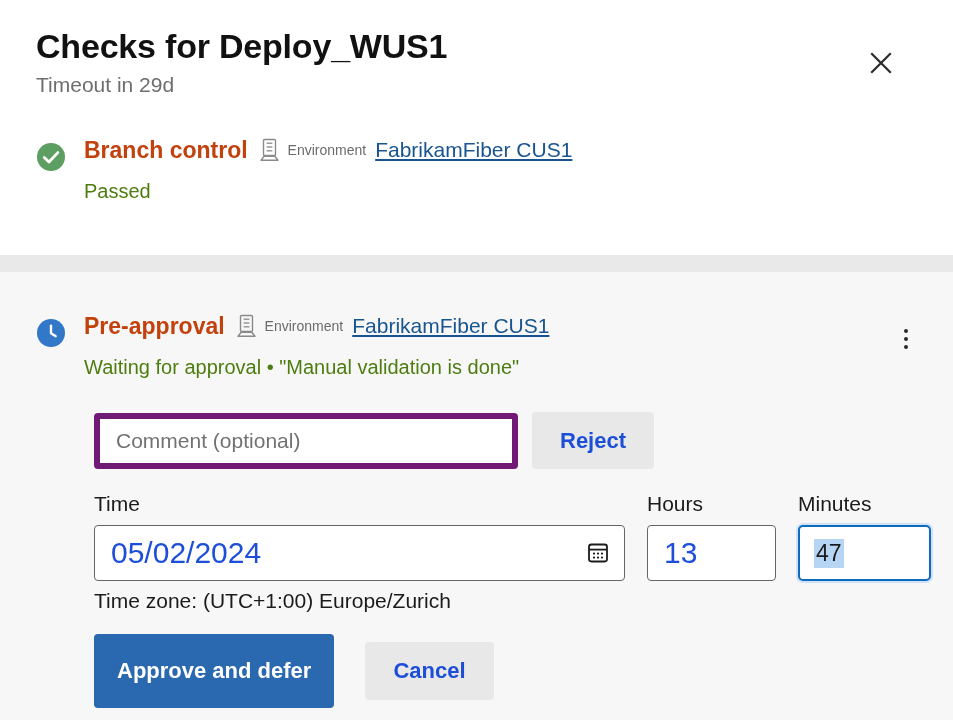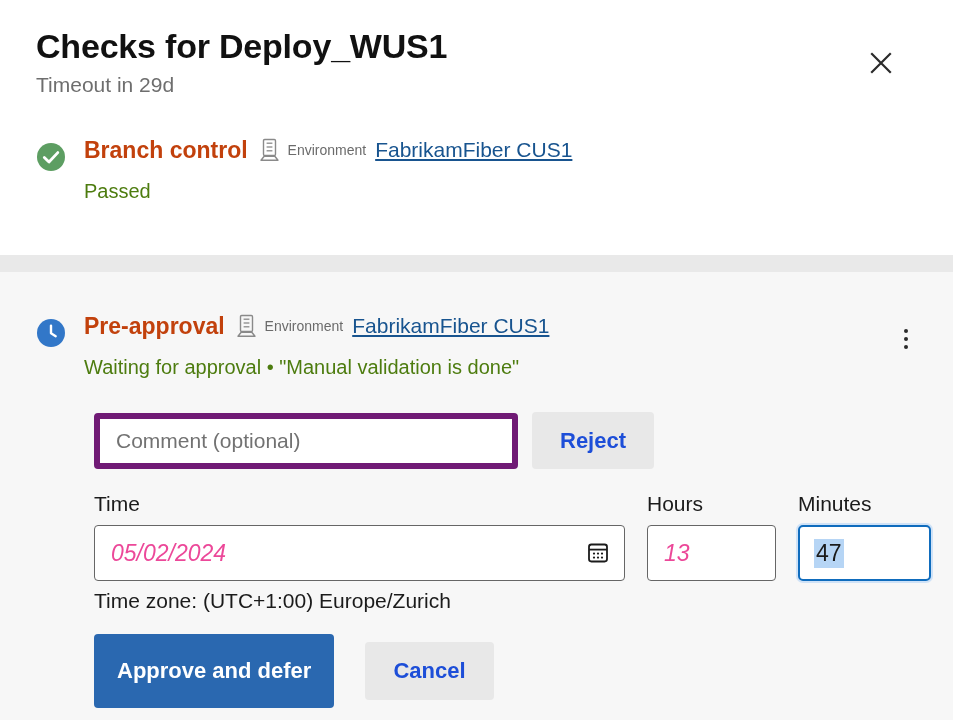--- a/index.html
+++ b/index.html
@@ -230,27 +230,26 @@
     width: 133px;
     border: 2px solid #0f6cbd;
     box-shadow: 0 0 0 2px #cfe2f7;
     border-radius: 5px;
   }
   .text-input {
     border: none;
     outline: none;
     background: transparent;
     font-family: "Liberation Sans", sans-serif;
-    font-size: 23px;
-    color: #ec4899;
+    font-size: 30px;
+    color: #1d4ed8;
     height: 100%;
     width: 100%;
     padding: 0 16px;
     box-sizing: border-box;
-    font-style: italic;
   }
   .calendar-icon {
     position: absolute;
     right: 14px;
     top: 50%;
     transform: translateY(-50%);
     cursor: pointer;
     display: flex;
   }
   .calendar-icon svg { display: block; }

